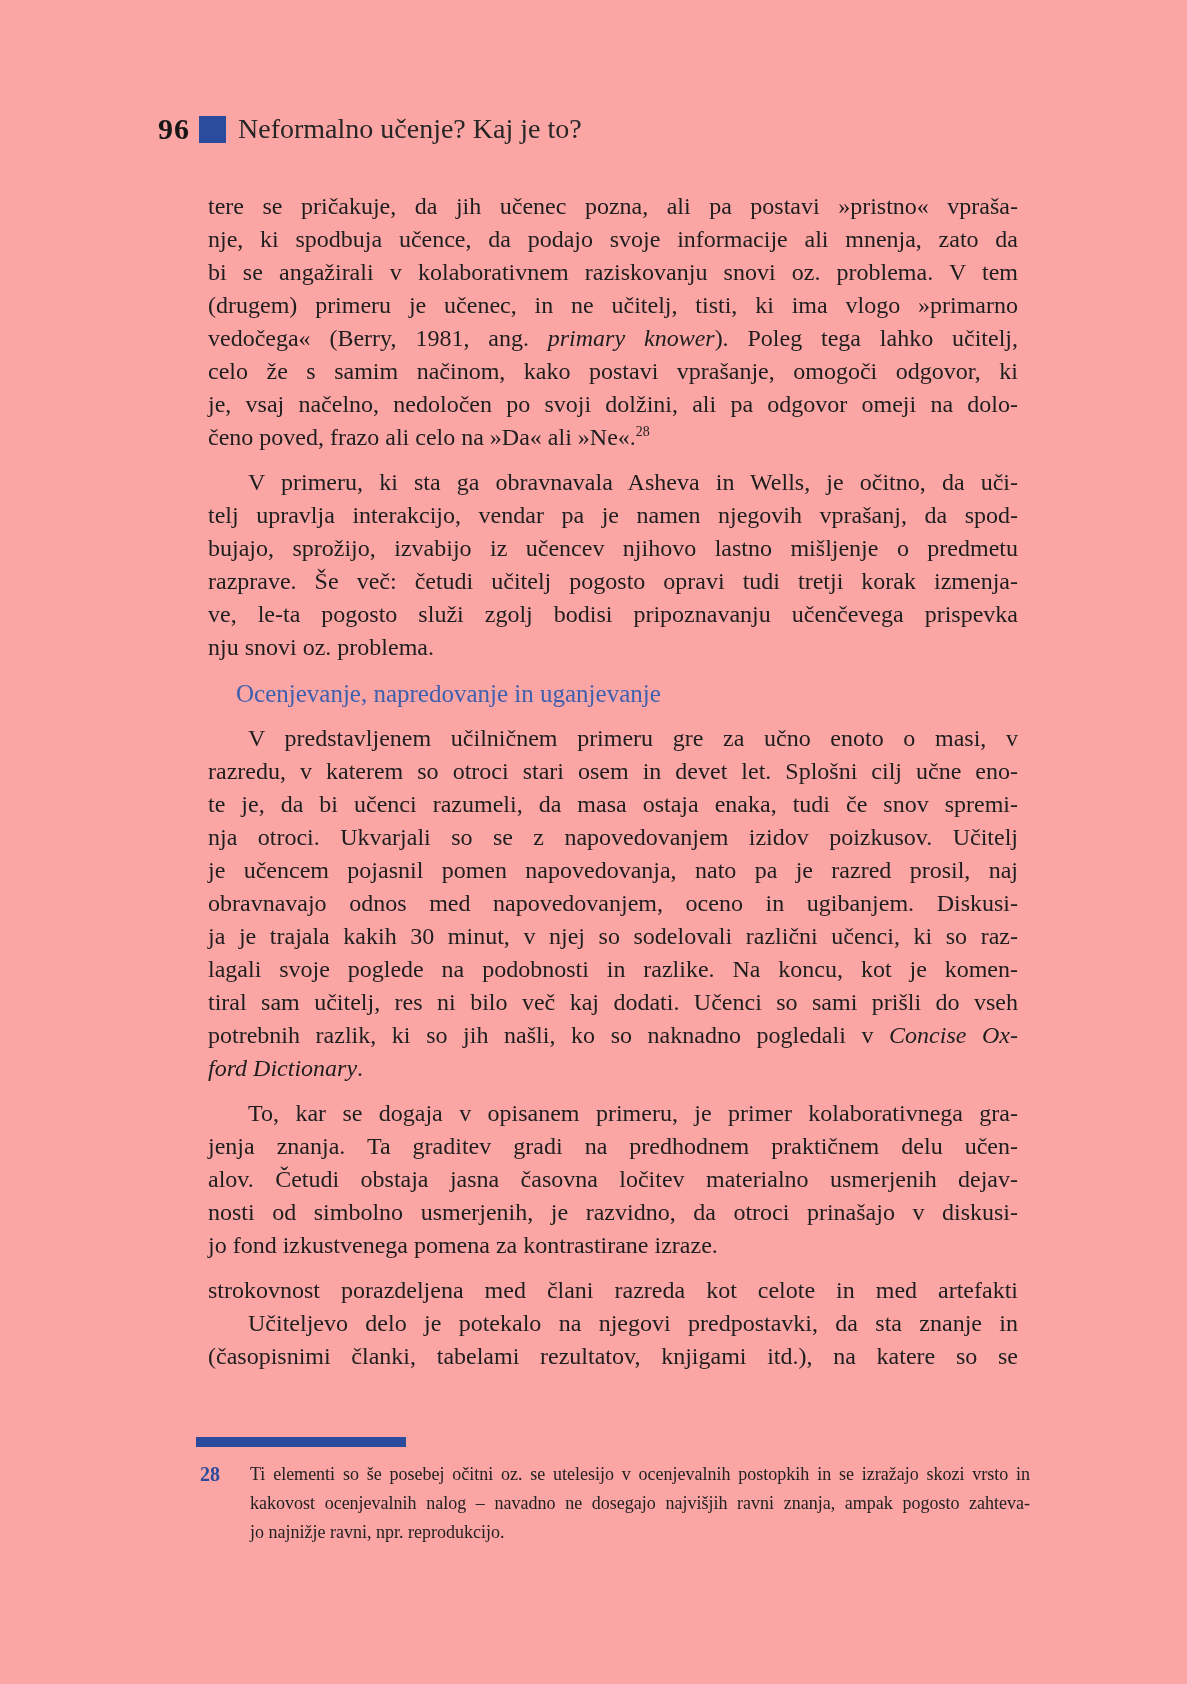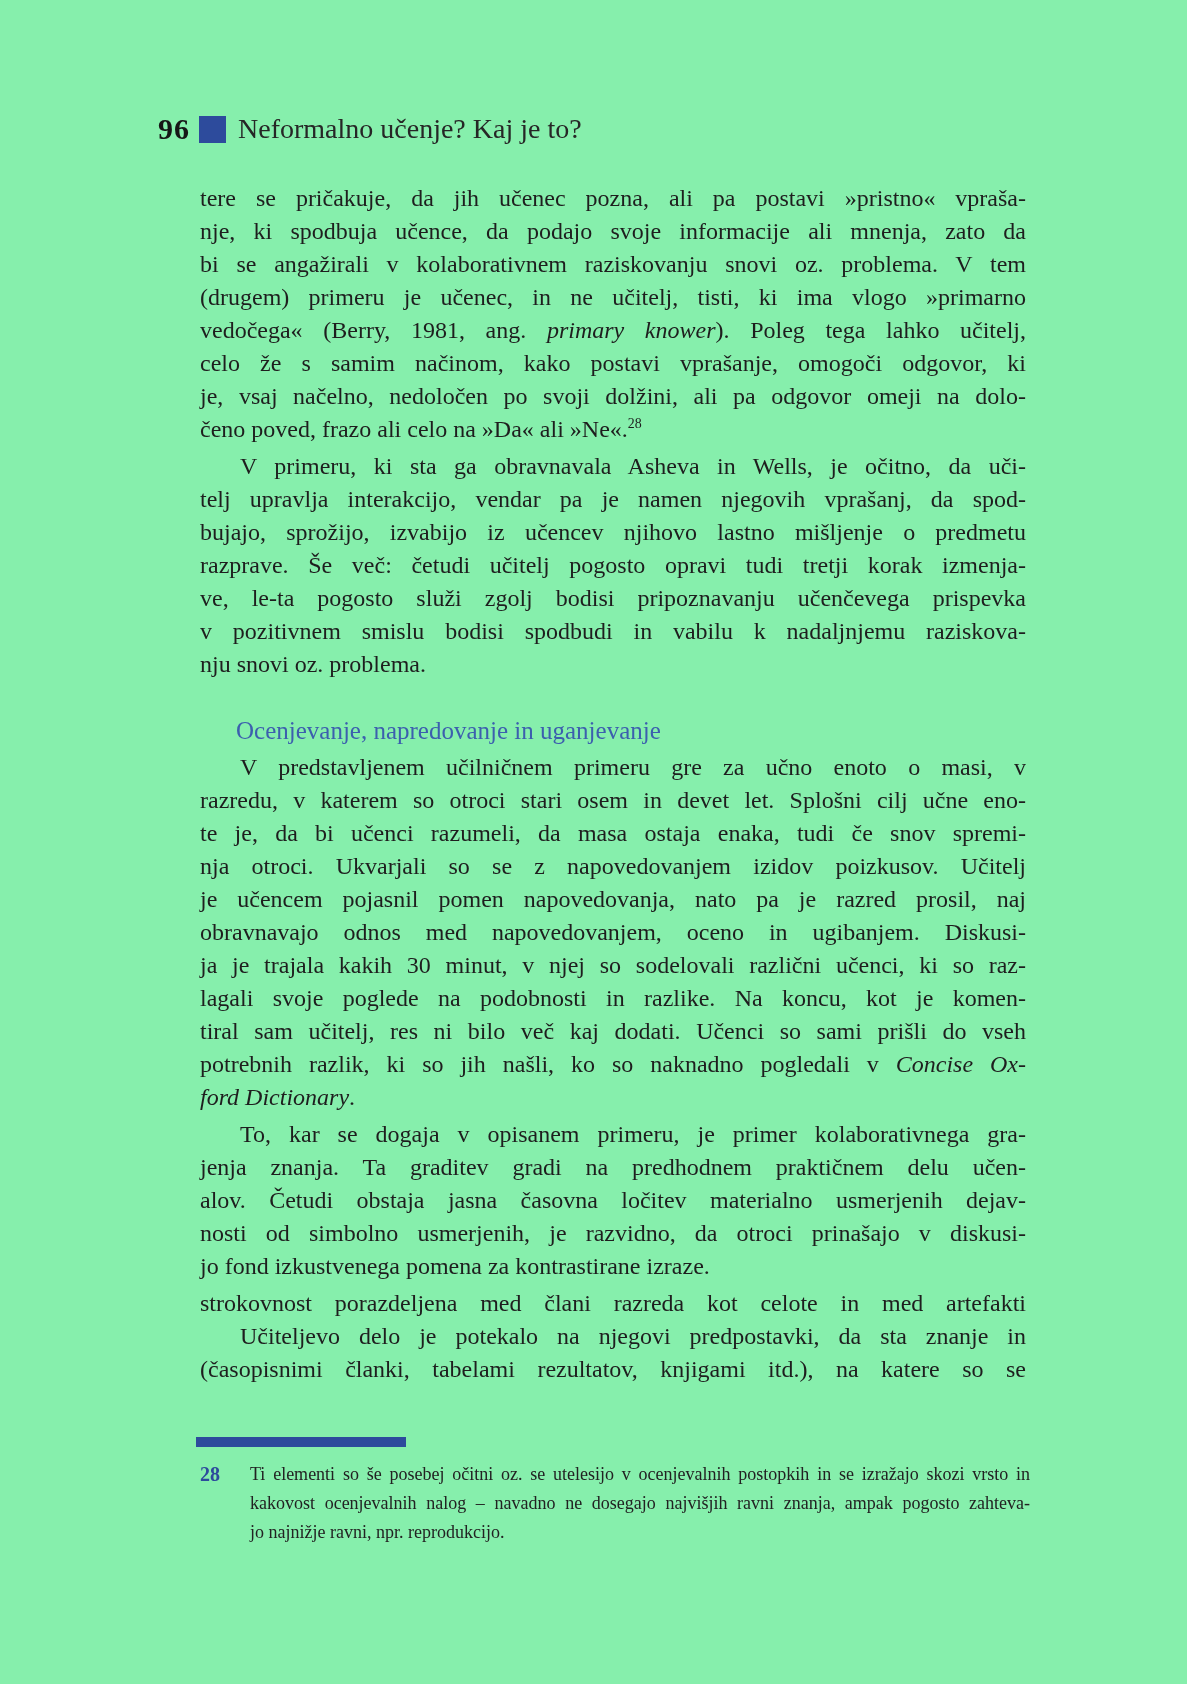--- a/index.html
+++ b/index.html
@@ -1,19 +1,19 @@
 <!DOCTYPE html>
 <html lang="sl" style="--accent: #2d4b9c; --heading: #3c5fae;"><head>
 <meta charset="utf-8">
 <style>
   html,body{margin:0;padding:0;background:#e8e8e8;}
   .page{
     position:relative;
     width:1187px;height:1684px;
-    background:#86efac;
+    background:#fca5a5;
     font-family:"Liberation Serif","DejaVu Serif",serif;
     color:#1e1e1e;
     overflow:hidden;
     margin:0 auto;
   }
   
   .hdr{
     position:absolute;left:158px;top:112px;
     display:flex;align-items:center;
     height:34px;
@@ -27,34 +27,34 @@
     margin-left:9px;margin-right:12px;
   }
   .hdr .htitle{
     font-size:28px;color:#262626;font-weight:400;
   }
   
   .body-col{
     position:absolute;left:196px;top:178px;width:834px;
     font-size:24px;line-height:33px;
   }
-  .para{margin:4px;}
+  .para{margin:12px;}
   .line{
     text-align:justify;
     text-align-last:justify;
     -moz-text-align-last:justify;
     white-space:normal;
   }
   .line.last{text-align-last:left;font-family:Liberation Serif, serif;-moz-text-align-last:left;}
   .line.first{text-indent:40px;}
   .subheading{
     color:var(--heading);
     font-size:25px;
     line-height:33px;
-    margin-top:33px;
+    margin-top:13px;
     padding-left:40px;
   }
   sup{font-size:0.58em;line-height:0;vertical-align:super;}
   i{font-style:italic;}
   
   .footer{
     position:absolute;left:196px;top:1437px;width:834px;
   }
   .fnrule{
     width:210px;height:10px;background:var(--accent);
@@ -103,21 +103,20 @@
         <div class="line">celo že s samim načinom, kako postavi vprašanje, omogoči odgovor, ki</div>
         <div class="line">je, vsaj načelno, nedoločen po svoji dolžini, ali pa odgovor omeji na dolo-</div>
         <div class="line last">čeno poved, frazo ali celo na »Da« ali »Ne«.<sup>28</sup></div>
       </div>
       <div class="para">
         <div class="line first">V primeru, ki sta ga obravnavala Asheva in Wells, je očitno, da uči-</div>
         <div class="line">telj upravlja interakcijo, vendar pa je namen njegovih vprašanj, da spod-</div>
         <div class="line">bujajo, sprožijo, izvabijo iz učencev njihovo lastno mišljenje o predmetu</div>
         <div class="line">razprave. Še več: četudi učitelj pogosto opravi tudi tretji korak izmenja-</div>
         <div class="line">ve, le-ta pogosto služi zgolj bodisi pripoznavanju učenčevega prispevka</div>
-        <div class="line">v pozitivnem smislu bodisi spodbudi in vabilu k nadaljnjemu raziskova-</div>
         <div class="line last">nju snovi oz. problema.</div>
       </div>
       <div class="subheading">Ocenjevanje, napredovanje in uganjevanje</div>
       <div class="para">
         <div class="line first">V predstavljenem učilničnem primeru gre za učno enoto o masi, v</div>
         <div class="line">razredu, v katerem so otroci stari osem in devet let. Splošni cilj učne eno-</div>
         <div class="line">te je, da bi učenci razumeli, da masa ostaja enaka, tudi če snov spremi-</div>
         <div class="line">nja otroci. Ukvarjali so se z napovedovanjem izidov poizkusov. Učitelj</div>
         <div class="line">je učencem pojasnil pomen napovedovanja, nato pa je razred prosil, naj</div>
         <div class="line">obravnavajo odnos med napovedovanjem, oceno in ugibanjem. Diskusi-</div>

